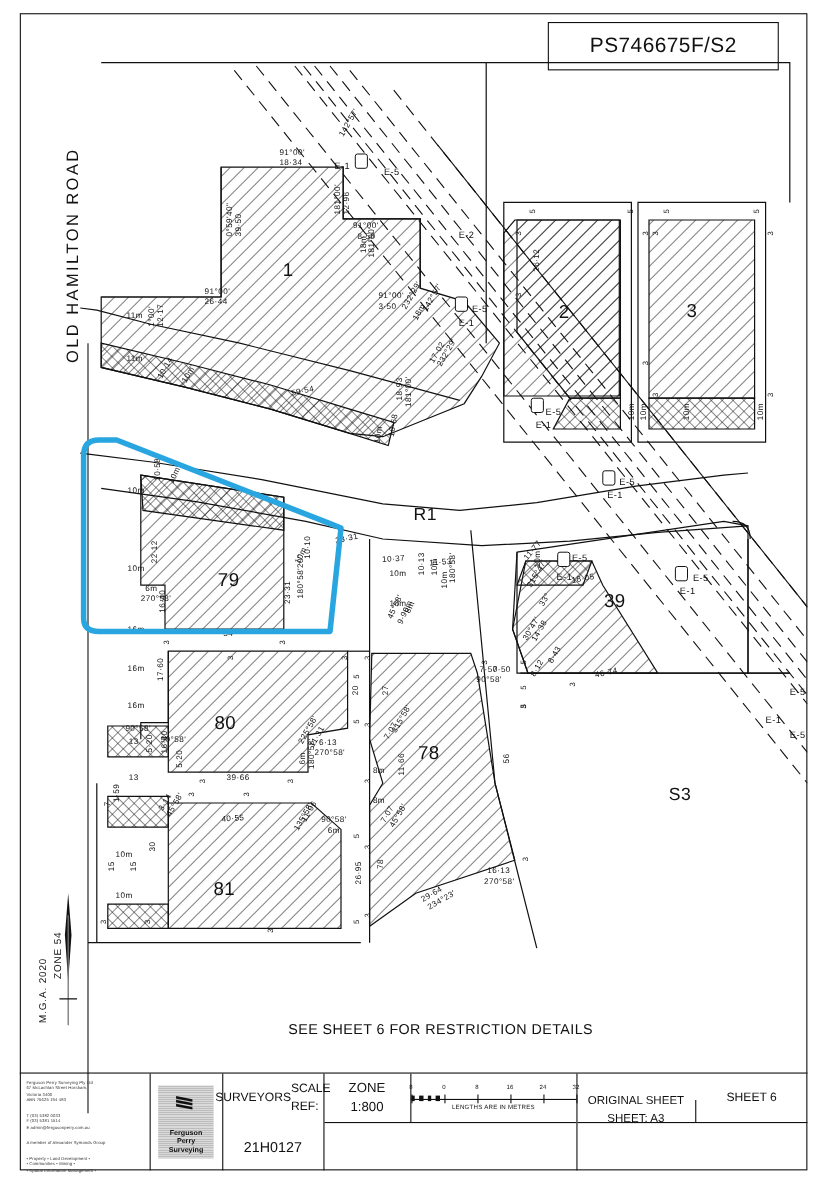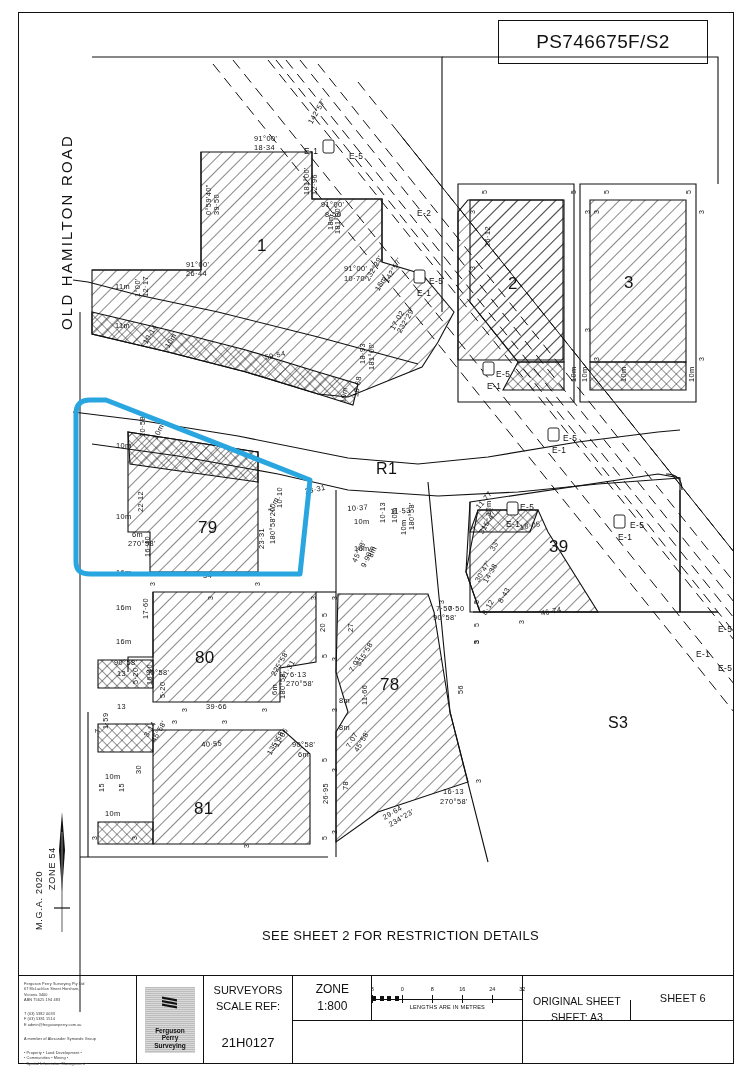--- a/index.html
+++ b/index.html
@@ -45,21 +45,21 @@
      repeating-linear-gradient(0deg,#d9d9d9 0 1px,#bdbdbd 1px 2px),
      #cfcfcf;
      position:relative;display:flex;flex-direction:column;
      align-items:center;justify-content:flex-end;padding-bottom:4px;
      box-sizing:border-box;}
   .logo-mark{position:absolute;top:5px;left:50%;transform:translateX(-50%) rotate(-90deg);
              font-size:20px;font-weight:bold;color:#111;letter-spacing:-2px;}
   .logo-txt{font-size:6.5px;font-weight:bold;color:#111;line-height:1.15;text-align:center;
             position:relative;z-index:2;}
   .tb-surv{width:92px;display:flex;flex-direction:column;}
-  .tb-surv .hd{height:44px;display:flex;flex-direction:column;align-items:center;
+  .tb-surv .hd{height:44px;display:flex;flex-direction:row;align-items:center;
                justify-content:center;font-size:11px;line-height:1.5;}
   .tb-surv .val{flex:1;display:flex;align-items:center;justify-content:center;font-size:13px;}
   .tb-mid{flex:1;display:flex;flex-direction:column;}
   .tb-mid-top{height:44px;display:flex;border-bottom:1.2px solid #111;}
   .tb-scale{width:78px;border-right:1.2px solid #111;display:flex;flex-direction:column;
             align-items:center;justify-content:center;font-size:12px;line-height:1.45;}
   .tb-bar{flex:1;display:flex;flex-direction:column;align-items:center;justify-content:center;}
   .tb-mid-bot{flex:1;display:flex;align-items:center;justify-content:center;
               font-size:10.5px;letter-spacing:.5px;}
   .tb-mid-bot span{margin:0 14px;}
@@ -214,21 +214,21 @@
         <div class="note" style="left: 194px; top: 203px; font-size: 7.4px; white-space: nowrap; transform-origin: 0px 0px; transform: rotate(-90deg);">39·50</div>
         <div class="note" style="left: 168px; top: 248px; font-size: 7.4px; white-space: nowrap; transform-origin: 0px 0px; transform: rotate(0deg);">91°00'</div>
         <div class="note" style="left: 168px; top: 257px; font-size: 7.4px; white-space: nowrap; transform-origin: 0px 0px; transform: rotate(0deg);">26·44</div>
         <div class="note" style="left: 284px; top: 183px; font-size: 7.4px; white-space: nowrap; transform-origin: 0px 0px; transform: rotate(-90deg);">181°00'</div>
         <div class="note" style="left: 292px; top: 183px; font-size: 7.4px; white-space: nowrap; transform-origin: 0px 0px; transform: rotate(-90deg);">12·96</div>
         <div class="note" style="left: 303px; top: 188px; font-size: 7.4px; white-space: nowrap; transform-origin: 0px 0px; transform: rotate(0deg);">91°00'</div>
         <div class="note" style="left: 307px; top: 198px; font-size: 7.4px; white-space: nowrap; transform-origin: 0px 0px; transform: rotate(0deg);">8·50</div>
         <div class="note" style="left: 308px; top: 218px; font-size: 7.4px; white-space: nowrap; transform-origin: 0px 0px; transform: rotate(-90deg);">18m</div>
         <div class="note" style="left: 315px; top: 222px; font-size: 7.4px; white-space: nowrap; transform-origin: 0px 0px; transform: rotate(-90deg);">181°00'</div>
         <div class="note" style="left: 326px; top: 252px; font-size: 7.4px; white-space: nowrap; transform-origin: 0px 0px; transform: rotate(0deg);">91°00'</div>
-        <div class="note" style="left: 326px; top: 262px; font-size: 7.4px; white-space: nowrap; transform-origin: 0px 0px; transform: rotate(0deg);">10·70</div>
+        <div class="note" style="left: 326px; top: 262px; font-size: 7.4px; white-space: nowrap; transform-origin: 0px 0px; transform: rotate(0deg);">3·50</div>
         <div class="note" style="left: 288px; top: 109px; font-size: 7.4px; white-space: nowrap; transform-origin: 0px 0px; transform: rotate(-60deg);">142°57'</div>
         <div class="note" style="left: 364px; top: 268px; font-size: 7.4px; white-space: nowrap; transform-origin: 0px 0px; transform: rotate(-60deg);">142°57'</div>
         <div class="note" style="left: 355px; top: 276px; font-size: 7.4px; white-space: nowrap; transform-origin: 0px 0px; transform: rotate(-60deg);">18m</div>
         <div class="note" style="left: 345px; top: 266px; font-size: 7.4px; white-space: nowrap; transform-origin: 0px 0px; transform: rotate(-60deg);">232°29'</div>
         <div class="note" style="left: 370px; top: 315px; font-size: 7.4px; white-space: nowrap; transform-origin: 0px 0px; transform: rotate(-60deg);">17·02</div>
         <div class="note" style="left: 377px; top: 318px; font-size: 7.4px; white-space: nowrap; transform-origin: 0px 0px; transform: rotate(-60deg);">232°29'</div>
         <div class="note" style="left: 97px; top: 270px; font-size: 7.4px; white-space: nowrap; transform-origin: 0px 0px; transform: rotate(0deg);">11m</div>
         <div class="note" style="left: 115px; top: 285px; font-size: 7.4px; white-space: nowrap; transform-origin: 0px 0px; transform: rotate(-90deg);">1°00'</div>
         <div class="note" style="left: 123px; top: 285px; font-size: 7.4px; white-space: nowrap; transform-origin: 0px 0px; transform: rotate(-90deg);">12·17</div>
         <div class="note" style="left: 97px; top: 309px; font-size: 7.4px; white-space: nowrap; transform-origin: 0px 0px; transform: rotate(0deg);">11m</div>
@@ -400,21 +400,21 @@
   <svg style="position:absolute;left:0;top:0;" width="749" height="1080">
     <path d="M 90 400 Q 76 400 76 414 L 76 562 Q 76 574 90 574 L 300 574
              L 310 480 L 300 476 L 106 400 Z" fill="none" stroke="#29a6e0" stroke-width="5" stroke-linejoin="round"></path>
   </svg>
 
   <div class="roadlabel" style="left:58px;top:330px;">OLD HAMILTON ROAD</div>
 
   <div class="mgalabel" style="left:34px;top:930px;">M.G.A. 2020</div>
   <div class="mgalabel" style="left:47px;top:890px;">ZONE 54</div>
 
-  <div class="note" style="left:262px;top:928px;">SEE SHEET 2 FOR RESTRICTION DETAILS</div>
+  <div class="note" style="left:262px;top:928px;">SEE SHEET 6 FOR RESTRICTION DETAILS</div>
 
   <div class="tblock">
 
     <div class="tb-cell tb-company">
       <div id="company-block">
           <p style="margin: 0px;">Ferguson Perry Surveying Pty Ltd</p>
           <p style="margin: 0px;">67 McLachlan Street Horsham,</p>
           <p style="margin: 0px;">Victoria 3400</p>
           <p style="margin: 0px;">ABN 75625 194 483</p>
           <p style="height: 5px;"></p>

